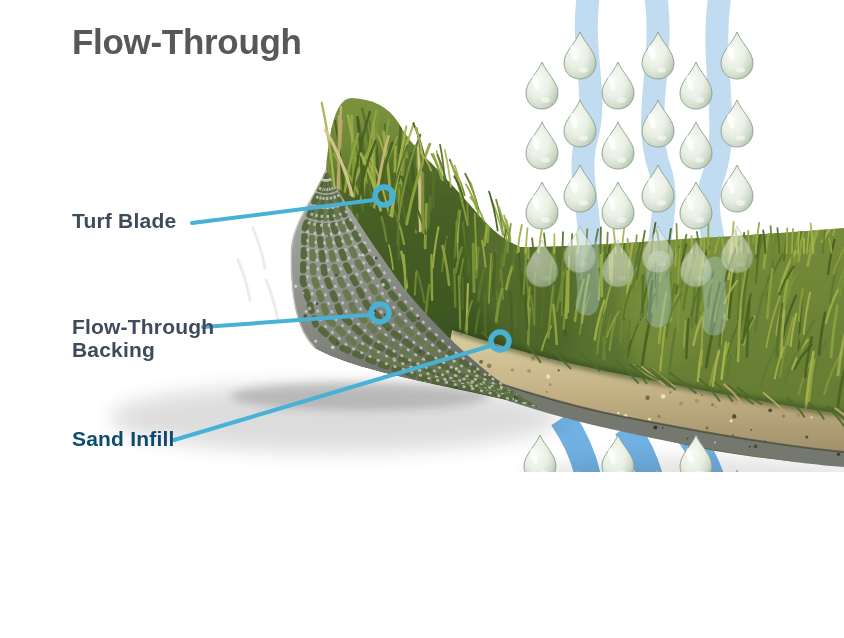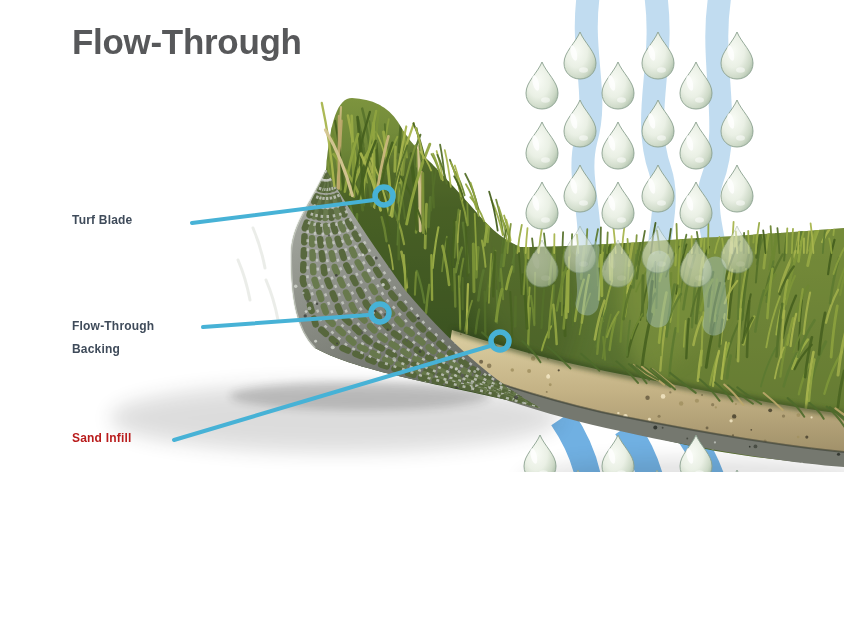--- a/index.html
+++ b/index.html
@@ -7,21 +7,21 @@
     position:relative;width:844px;height:472px;background:#ffffff;overflow:hidden;
     font-family:"Liberation Sans","DejaVu Sans",sans-serif;
   }
   .stage svg{position:absolute;left:0;top:0;}
   .title{
     position:absolute;left:72px;top:22px;margin:0;
     font-size:35px;line-height:40px;font-weight:bold;letter-spacing:-0.3px;
   }
   .title span{display:block;}
   .callout-label{
-    position:absolute;font-size:12px;font-weight:600;line-height:23px;
+    position:absolute;font-size:21px;font-weight:600;line-height:23px;
     white-space:pre-line;letter-spacing:0.2px;
   }
 </style>
 </head>
 <body>
 
 <div class="stage">
   <svg id="scene" width="844" height="638" viewBox="0 0 844 638">
       <defs>
         <linearGradient id="gBody" x1="0" y1="0" x2="0" y2="1">
@@ -919,14 +919,14 @@
         <path d="M174,440 L490,346" stroke="#47b2d6" stroke-width="4" stroke-linecap="round" fill="none"></path>
         <circle cx="500" cy="341" r="9" fill="none" stroke="#47b2d6" stroke-width="5.5"></circle>
       </g>
     </svg>
   <h1 class="title" style="color: rgb(87, 88, 90);">
     <span>Flow-Through</span>
   </h1>
   <div class="callout-label" style="color: rgb(63, 75, 90); left: 72px; top: 209px;">Turf Blade</div>
   <div class="callout-label" style="color: rgb(63, 75, 90); left: 72px; top: 315px;">Flow-Through
 Backing</div>
-  <div class="callout-label" style="color: #b91c1c; left: 72px; top: 427px;">Sand Infill</div>
+  <div class="callout-label" style="color: #0c4a6e; left: 72px; top: 427px;">Sand Infill</div>
 </div>
 
 </body></html>

